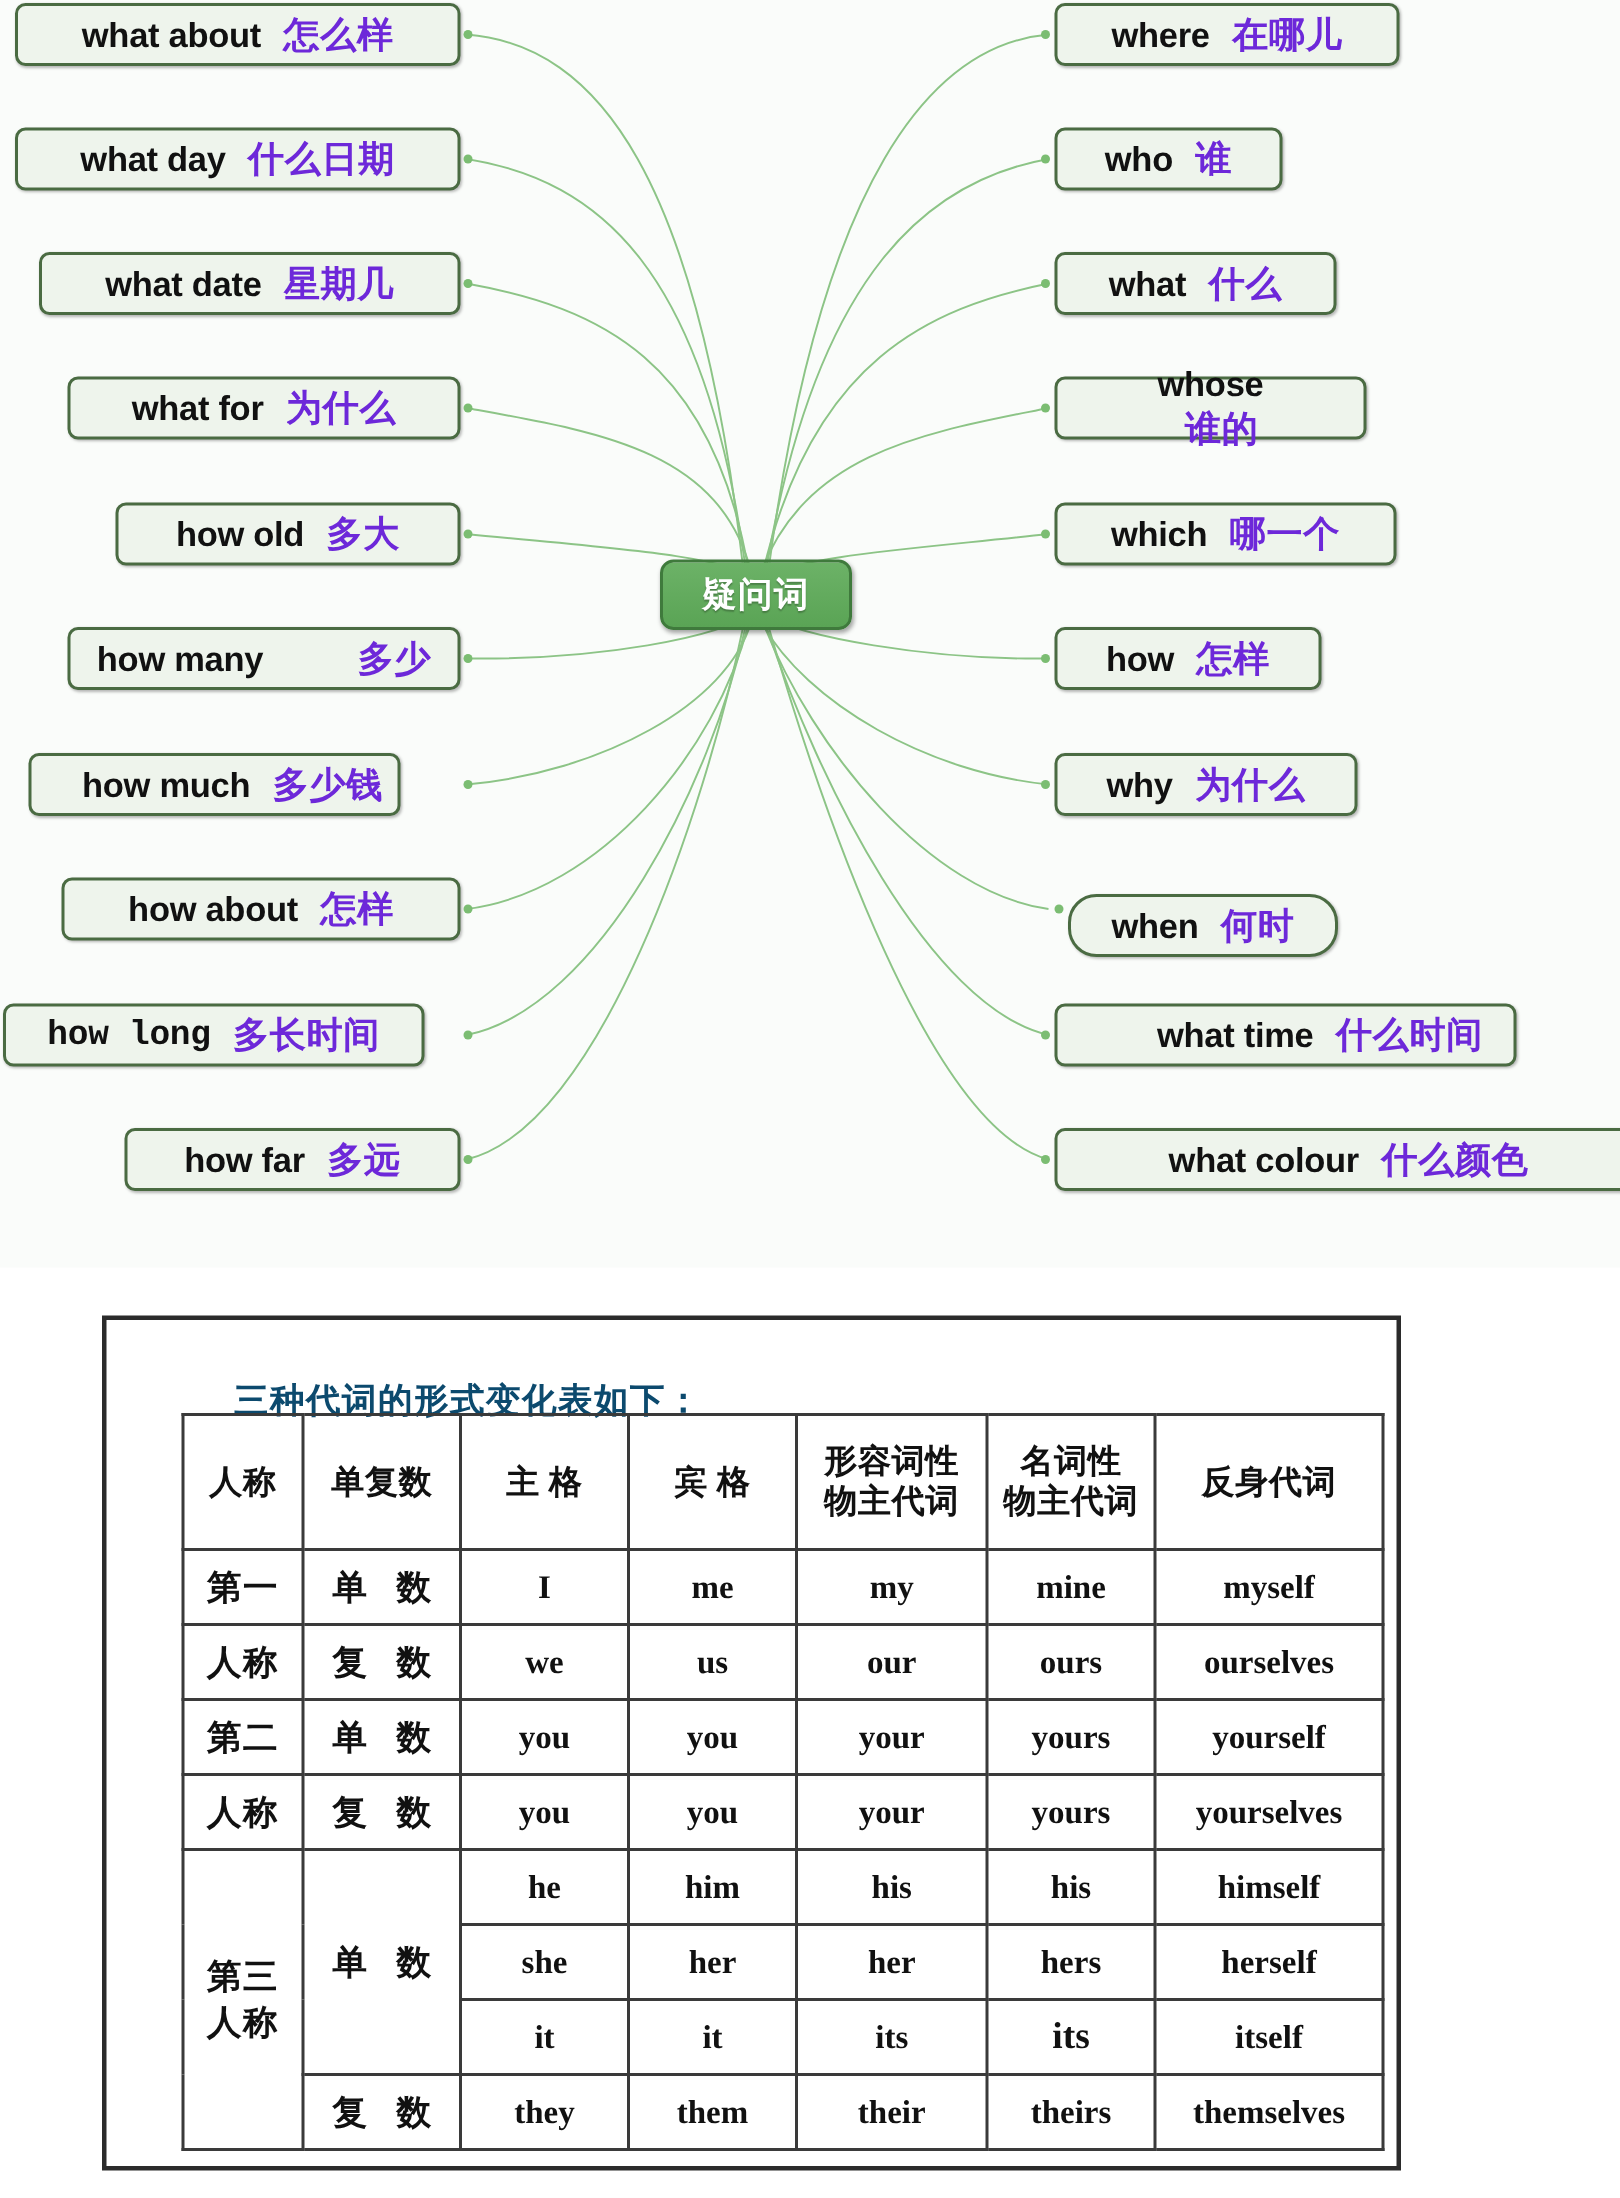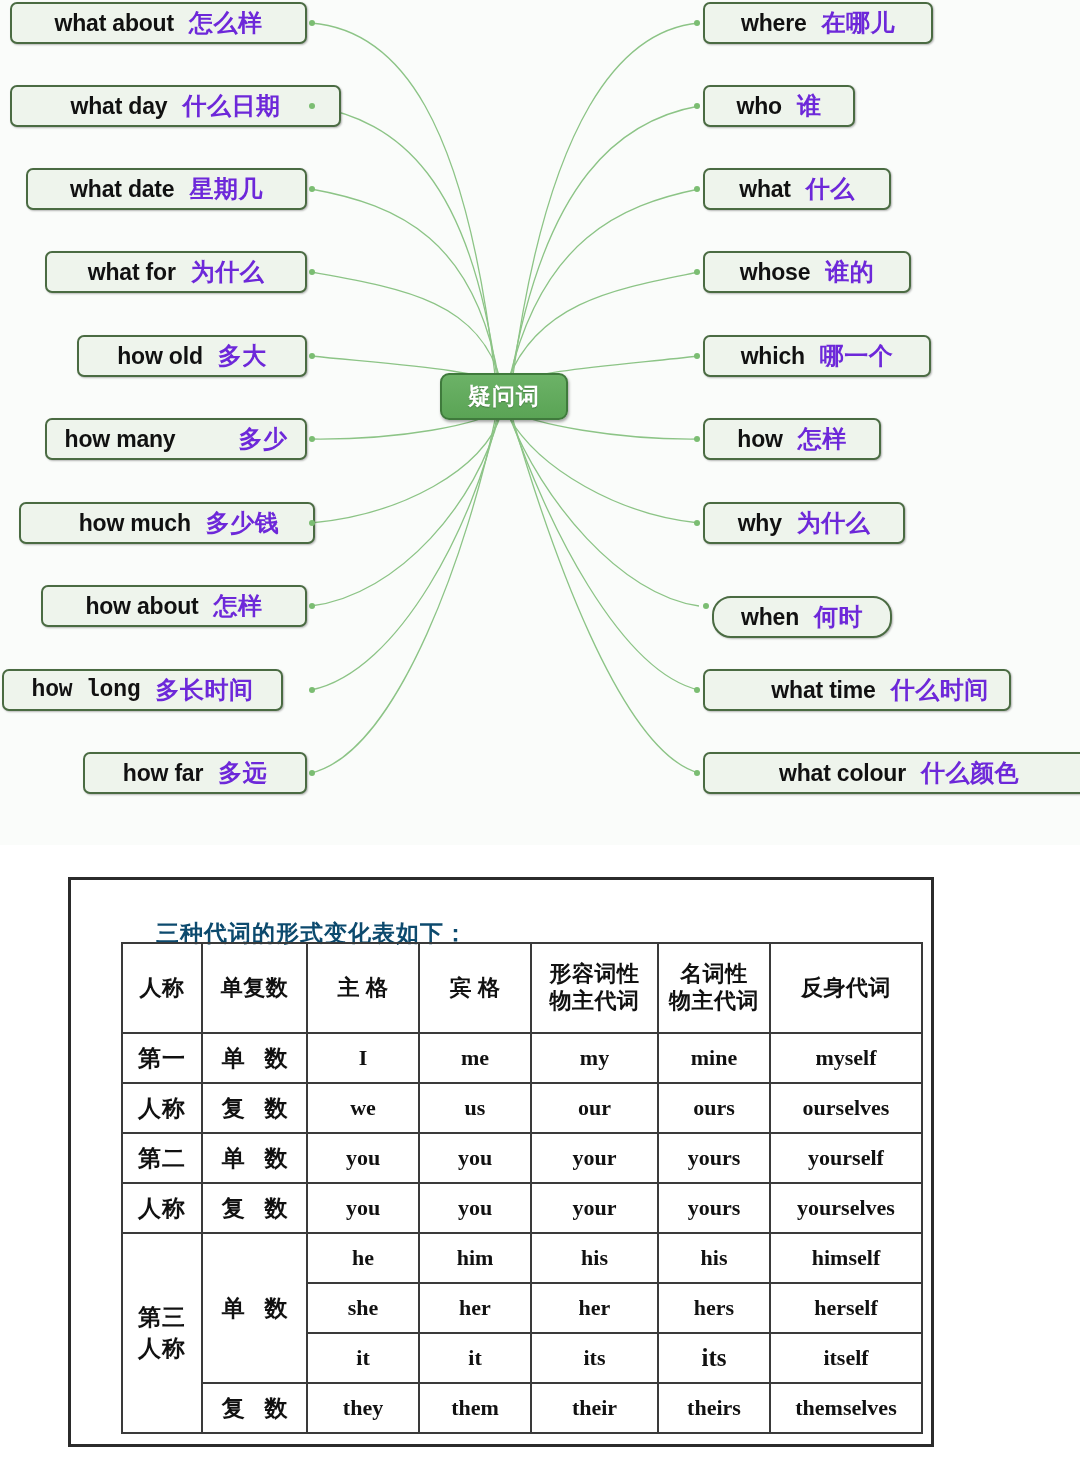--- a/index.html
+++ b/index.html
@@ -196,41 +196,41 @@
 
   <div id="center-node">
     <span>疑问词</span>
   </div>
 
   <div id="left-column">
       <div class="node" style="left: 10px; top: 2px; width: 297px;">
         <span class="en">what about</span>
         <span class="zh">怎么样</span>
       </div>
-      <div class="node" style="left: 10px; top: 85px; width: 331px;">
+      <div class="node" style="left: 10px; top: 85px; width: 297px;">
         <span class="en">what day</span>
         <span class="zh">什么日期</span>
       </div>
       <div class="node" style="left: 26px; top: 168px; width: 281px;">
         <span class="en">what date</span>
         <span class="zh">星期几</span>
       </div>
       <div class="node" style="left: 45px; top: 251px; width: 262px;">
         <span class="en">what for</span>
         <span class="zh">为什么</span>
       </div>
       <div class="node" style="left: 77px; top: 335px; width: 230px;">
         <span class="en">how old</span>
         <span class="zh">多大</span>
       </div>
       <div class="node" style="left: 45px; top: 418px; width: 262px; gap: 48px;">
         <span class="en">how many</span>
         <span class="zh">多少</span>
       </div>
-      <div class="node" style="left: 19px; top: 502px; width: 296px; padding-left: 24px;">
+      <div class="node" style="left: 19px; top: 502px; width: 248px; padding-left: 24px;">
         <span class="en">how much</span>
         <span class="zh">多少钱</span>
       </div>
       <div class="node" style="left: 41px; top: 585px; width: 266px;">
         <span class="en">how about</span>
         <span class="zh">怎样</span>
       </div>
       <div class="node" style="left: 2px; top: 669px; width: 281px; font-family: Liberation Mono, monospace;">
         <span class="en">how long</span>
         <span class="zh">多长时间</span>
@@ -246,21 +246,21 @@
         <span class="zh">在哪儿</span>
       </div>
       <div class="node" style="left: 703px; top: 85px; width: 152px;">
         <span class="en">who</span>
         <span class="zh">谁</span>
       </div>
       <div class="node" style="left: 703px; top: 168px; width: 188px;">
         <span class="en">what</span>
         <span class="zh">什么</span>
       </div>
-      <div class="node" style="left: 703px; top: 251px; width: 208px;">
+      <div class="node" style="left: 703px; top: 251px; width: 208px; flex-direction: column;">
         <span class="en">whose</span>
         <span class="zh">谁的</span>
       </div>
       <div class="node" style="left: 703px; top: 335px; width: 228px;">
         <span class="en">which</span>
         <span class="zh">哪一个</span>
       </div>
       <div class="node" style="left: 703px; top: 418px; width: 178px;">
         <span class="en">how</span>
         <span class="zh">怎样</span>

